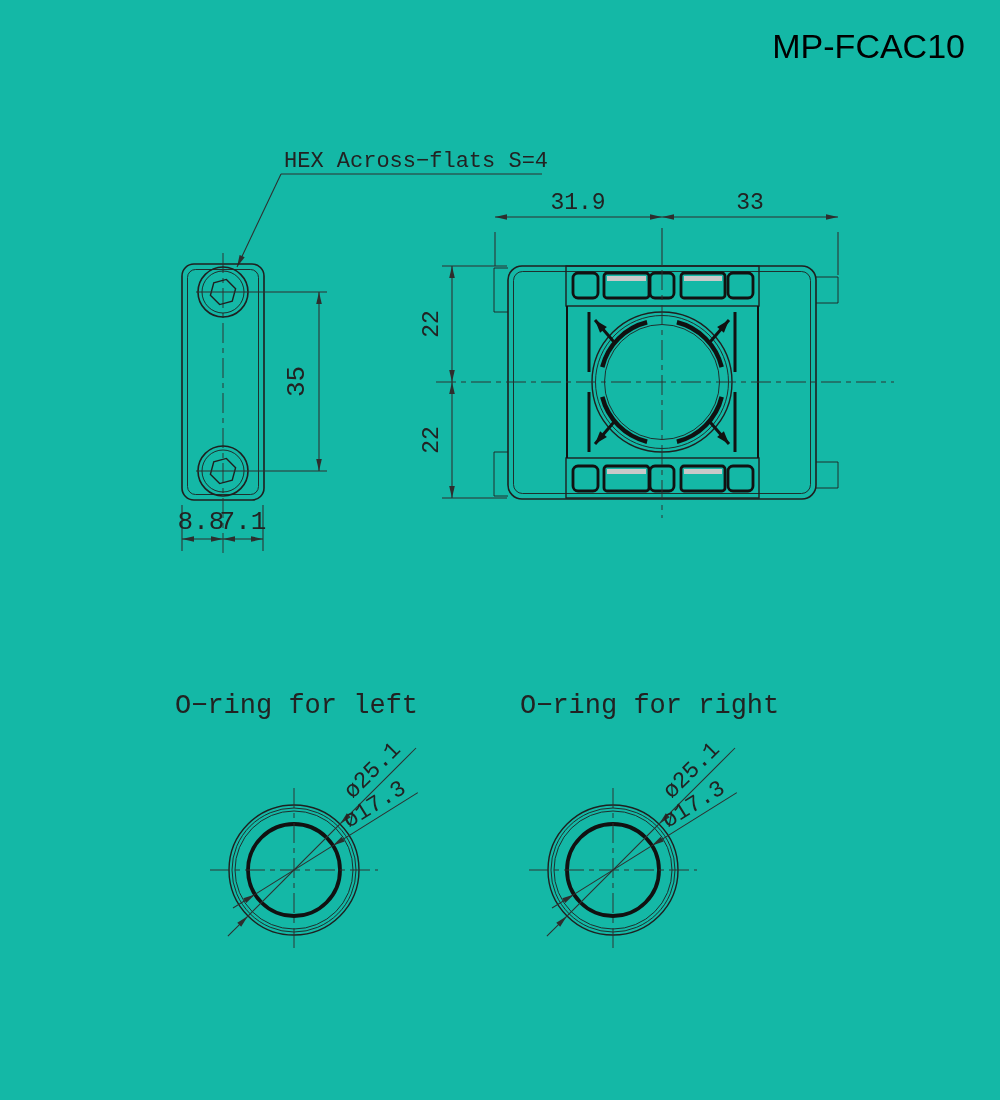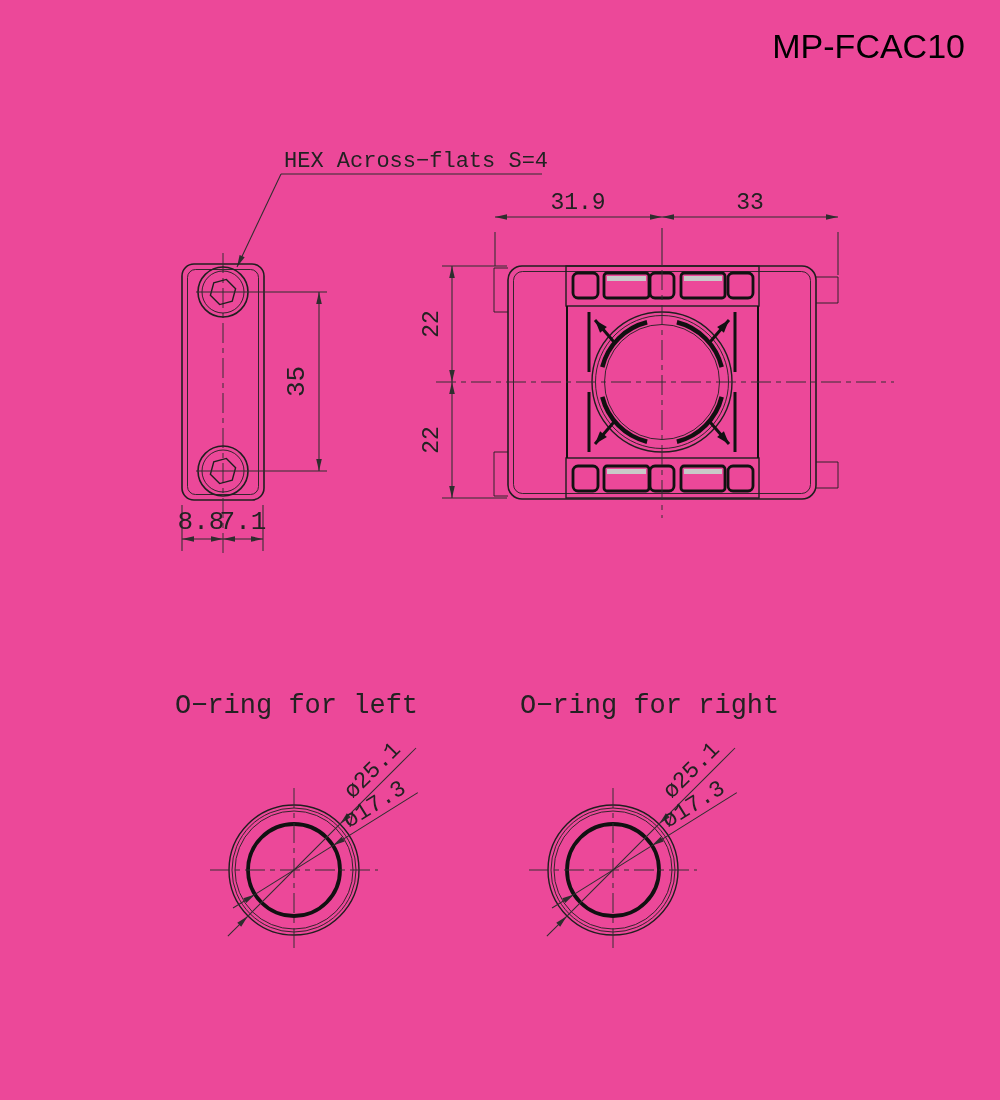--- a/index.html
+++ b/index.html
@@ -1,16 +1,16 @@
 <!DOCTYPE html>
 <html><head>
 <meta charset="utf-8">
 <style>
   html,body{margin:0;padding:0;background:#ffffff;}
-  .sheet{position:relative;width:1000px;height:1100px;background:#ec4899;overflow:hidden;}
+  .sheet{position:relative;width:1000px;height:1100px;background:#14b8a6;overflow:hidden;}
   svg{display:block;}
   
   .ln{fill:none;stroke:#1f1f1f;stroke-width:1.6;}
   .ln14{fill:none;stroke:#1f1f1f;stroke-width:1.4;}
   .tn{fill:none;stroke:#1f1f1f;stroke-width:0.9;}
   .tk{fill:none;stroke:#111111;stroke-width:2.8;}
   .tk2{fill:none;stroke:#111111;stroke-width:2;}
   .tk3{fill:none;stroke:#111111;stroke-width:3;}
   .ring{fill:none;stroke:#111111;stroke-width:3.8;}
   .arc{fill:none;stroke:#111111;stroke-width:4.5;}

